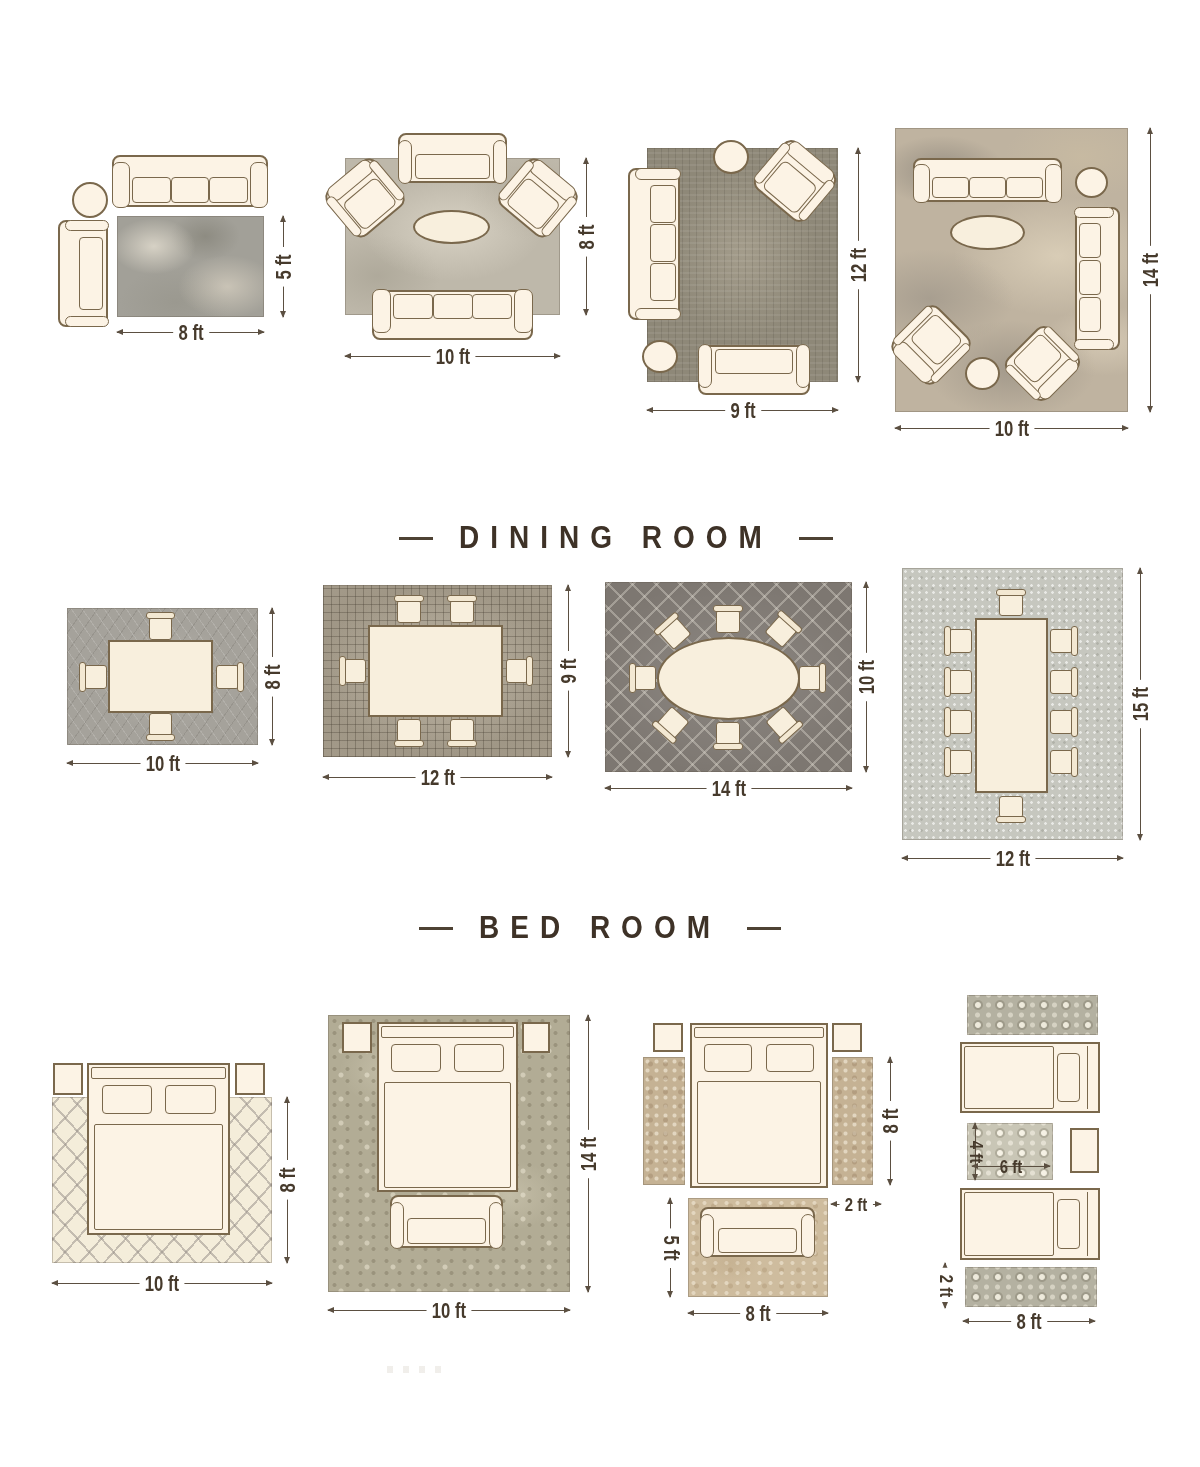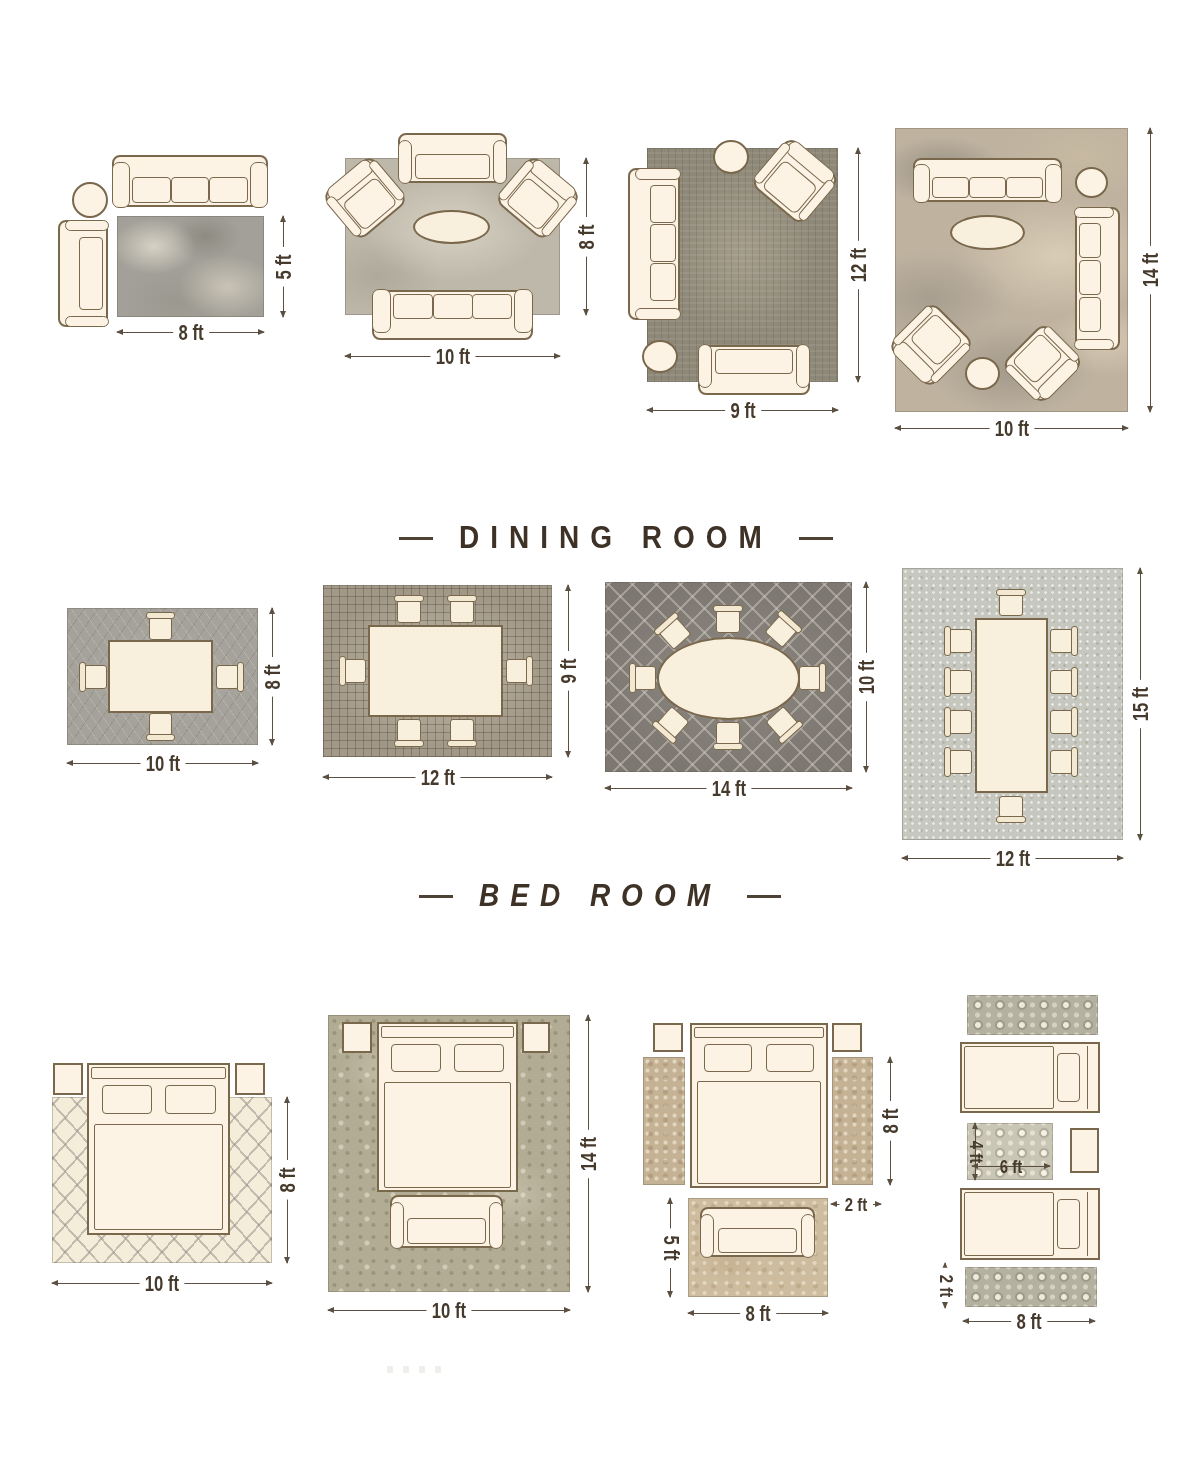--- a/index.html
+++ b/index.html
@@ -454,21 +454,21 @@
         <i class="p bk"></i>
       </div>
     <div class="dim dim-h" style="left:7px;top:298px;width:221px;">
       <span class="dlb">12 ft</span>
     </div>
     <div class="dim dim-v" style="left:245px;top:8px;height:272px;">
       <span class="dlb">15 ft</span>
     </div>
   </div>
 
-  <div class="hdr" style="top:880px;font-style:italic;">
+  <div class="hdr" style="top:912px;">
     <span class="hbar"></span>
     <span class="htxt">BED ROOM</span>
     <span class="hbar"></span>
   </div>
 
   <div class="lay" style="left:42px;top:1055px;width:260px;height:240px;">
     <div class="rug rug-br1" style="left:10px;top:42px;width:220px;height:166px;"></div>
     <div class="fur" style="left:11px;top:8px;width:30px;height:32px;"></div>
     <div class="fur" style="left:193px;top:8px;width:30px;height:32px;"></div>
     <div class="fur bed" style="left:45px;top:8px;width:143px;height:172px;">

